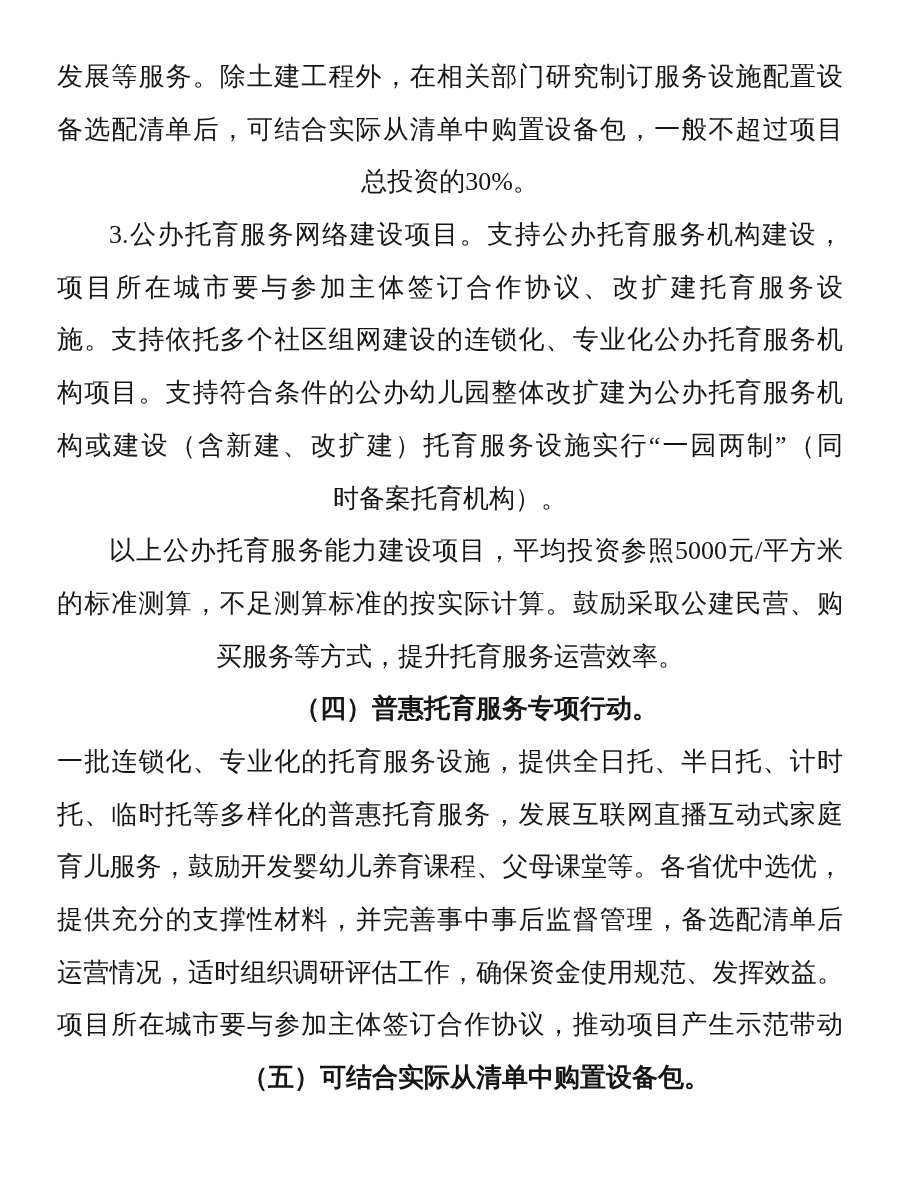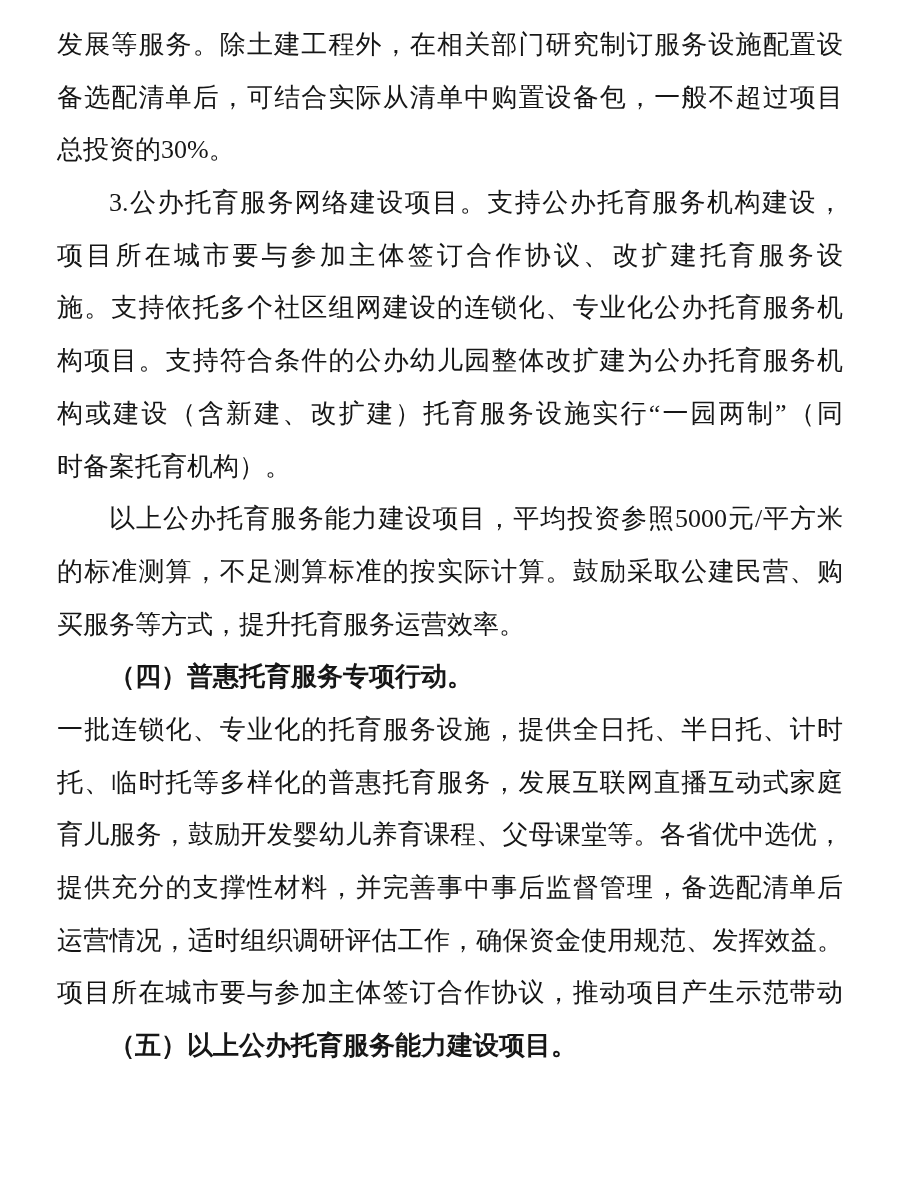--- a/index.html
+++ b/index.html
@@ -11,26 +11,27 @@
     width: 900px;
     height: 1200px;
     background: #ffffff;
     position: relative;
     overflow: hidden;
     font-family: "Liberation Serif", "DejaVu Serif", serif;
     color: #161616;
   }
   .doc {
     padding: 19px 57px 0 57px;
+    margin-top: 32px;
   }
   .line {
     font-size: 26px;
     line-height: 52.7px;
     height: 52.7px;
-    text-align: left;
+    text-align: center;
     overflow: visible;
   }
   .line.just {
     text-align: justify;
     text-align-last: justify;
     text-justify: inter-character;
   }
   .line.indent {
     text-indent: 52px;
   }
@@ -55,15 +56,15 @@
       <div class="line indent just">以上公办托育服务能力建设项目，平均投资参照5000元/平方米</div>
       <div class="line just">的标准测算，不足测算标准的按实际计算。鼓励采取公建民营、购</div>
       <div class="line">买服务等方式，提升托育服务运营效率。</div>
       <div class="line heading indent">（四）普惠托育服务专项行动。</div>
       <div class="line just">一批连锁化、专业化的托育服务设施，提供全日托、半日托、计时</div>
       <div class="line just">托、临时托等多样化的普惠托育服务，发展互联网直播互动式家庭</div>
       <div class="line just">育儿服务，鼓励开发婴幼儿养育课程、父母课堂等。各省优中选优，</div>
       <div class="line just">提供充分的支撑性材料，并完善事中事后监督管理，备选配清单后</div>
       <div class="line just">运营情况，适时组织调研评估工作，确保资金使用规范、发挥效益。</div>
       <div class="line just">项目所在城市要与参加主体签订合作协议，推动项目产生示范带动</div>
-      <div class="line heading indent">（五）以上公办托育服务能力建设项目。</div>
+      <div class="line heading indent">（五）可结合实际从清单中购置设备包。</div>
     </div>
 </div>
 
 </body></html>

